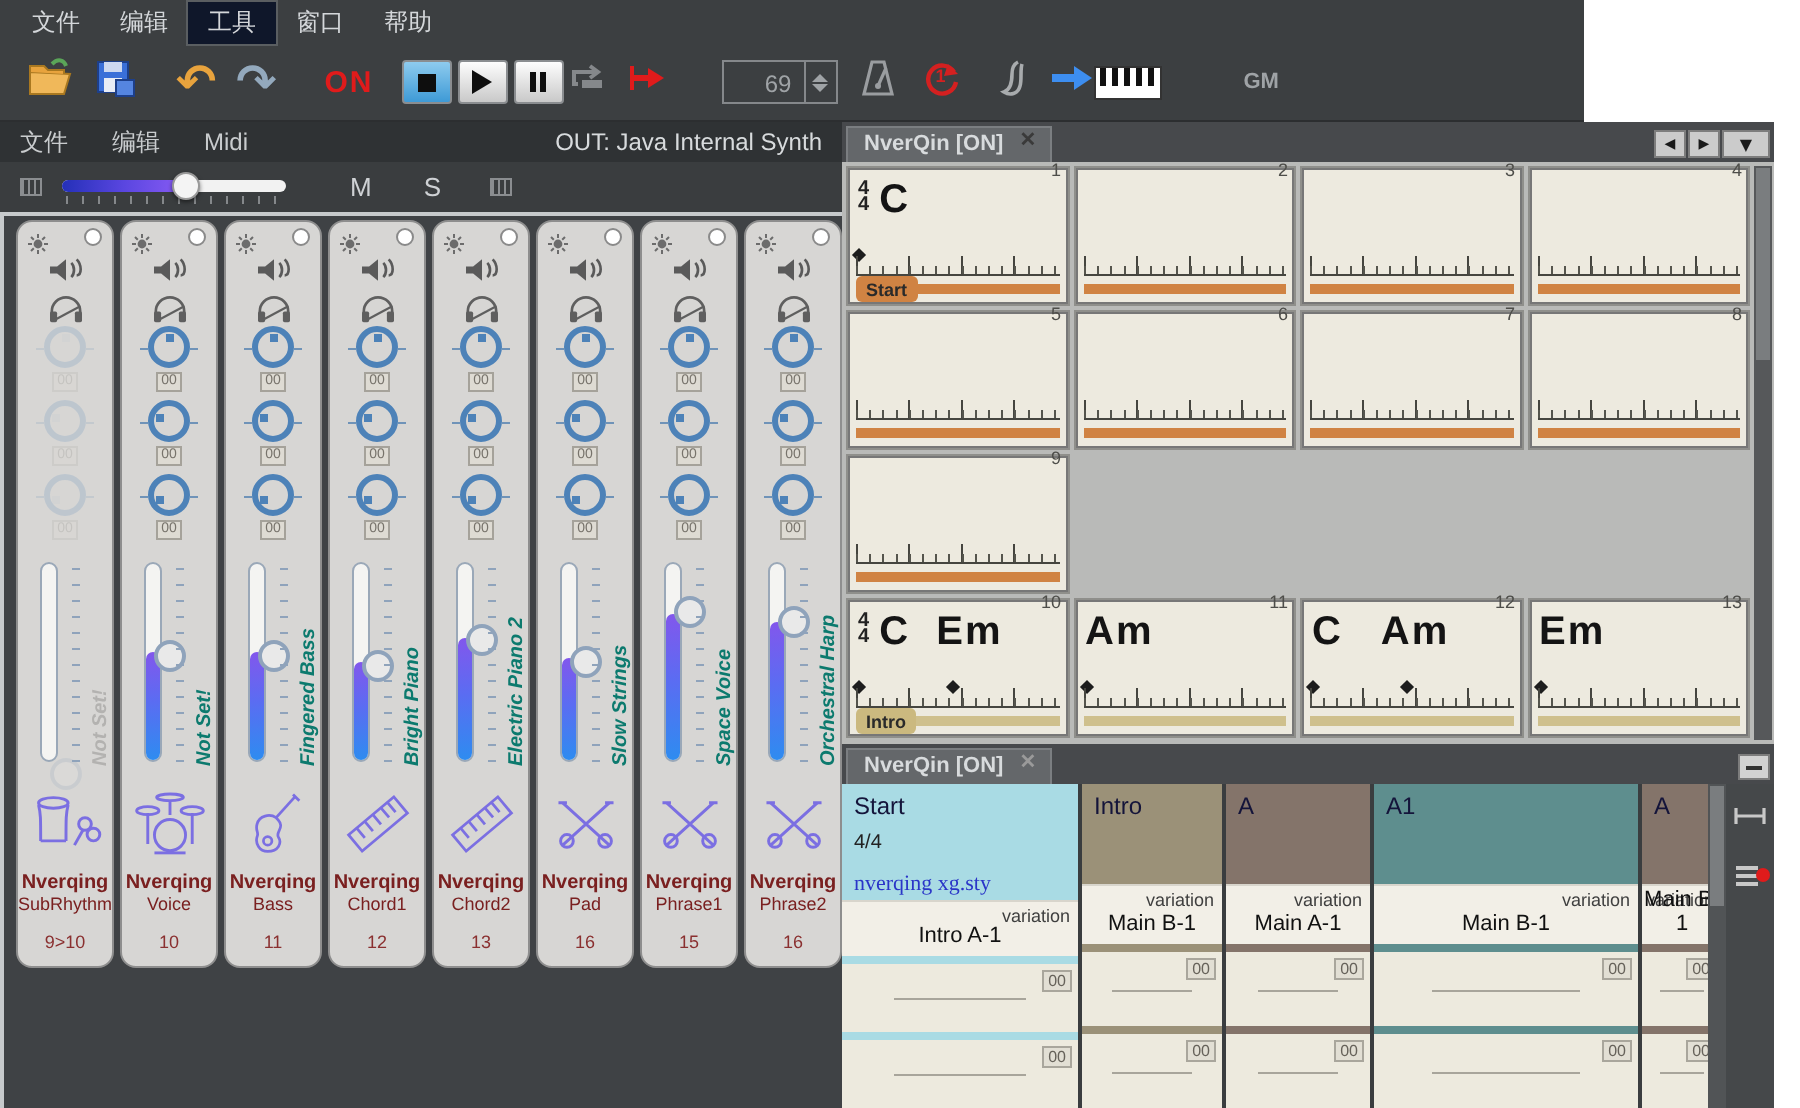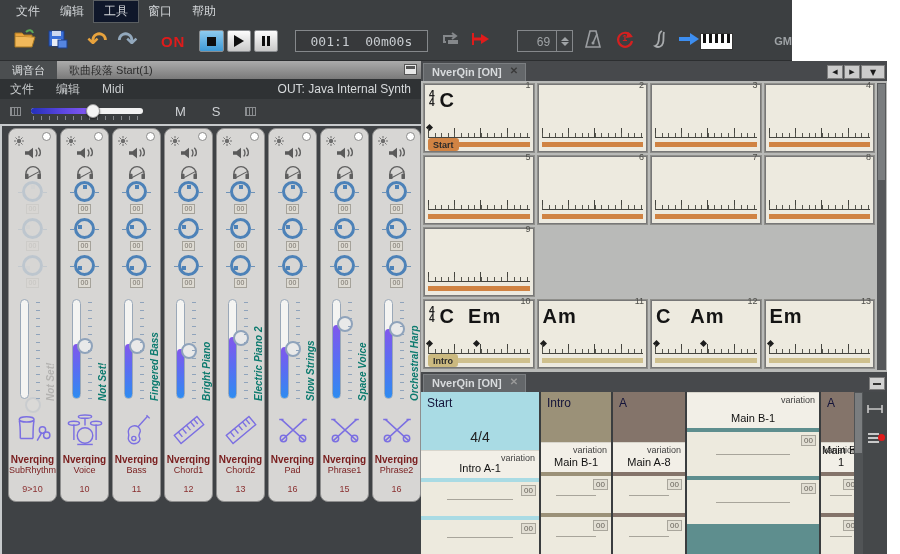--- a/index.html
+++ b/index.html
@@ -136,21 +136,21 @@
   .chip.oc { background:#d08343; } .chip.tc { background:#cbb97f; }
   .bm { position:absolute; width:5px; height:5px; background:#1d1d1d; transform:rotate(45deg); bottom:22px; }
   .vscroll { position:absolute; top:2px; right:1px; width:9px; bottom:2px; background:#56585a; }
   .vthumb { height:96px; background:#7a7d7f; margin:1px; }
 
   .scontent { flex:1; display:flex; background:#3a3d3f; position:relative; overflow:hidden; }
   .cols { display:flex; gap:2px; flex:1; overflow:hidden; }
   .col { display:flex; flex-direction:column; flex-shrink:0; }
   .col-head { height:58px; padding:4px 6px; font-size:12px; color:#14143a; }
   .col-head .t { font-size:12px; }
-  .col-head .m4 { margin-top:19px; font-size:14px; color:#222;text-align:center; }
+  .col-head .m4 { margin-top:6px; font-size:10px; color:#222; }
   .col-head .sf { margin-top:9px; font-size:11px; color:#2a35c8;font-family:Liberation Serif, serif; }
   .varcard { height:36px; background:#f2efe7; position:relative; border-top:1px solid #d8d5cc; }
   .varlabel { position:absolute; top:2px; right:4px; font-size:9px; color:#3f3f3f; }
   .varname { position:absolute; bottom:4px; left:0; right:0; text-align:center; font-size:11px; color:#111; }
   .paramcard { height:44px; background:#edeade; margin-top:4px; position:relative; }
   .pval { position:absolute; top:3px; right:3px; font-size:8px; color:#66625a; border:1px solid #a9a69c;
           background:#e2dfd4; padding:0 2px; line-height:9px; }
   .pline { position:absolute; top:50%; left:22%; right:22%; border-top:1px solid #a8a59b; }
   .sscroll { width:9px; background:#515456; } .sscroll .vthumb { height:60px; }
   .sicons { width:24px; background:#45484a; display:flex; flex-direction:column; align-items:center;
@@ -195,21 +195,20 @@
       </span>
     <span class="tbtn">
         <span class="tri"></span>
       </span>
     <span class="tbtn">
         <span class="pause">
           <i></i>
           <i></i>
         </span>
       </span>
-    <span class="timebox">001:1  00m00s</span>
     <span>
       <svg width="18" height="14" viewBox="0 0 18 14">
           <path d="M4 10 h-2 v-6 h12 M10 1 l4 3 -4 3" stroke="#85888b" fill="none" stroke-width="2"></path>
           <rect x="6" y="8" width="10" height="4" fill="#85888b"></rect>
         </svg>
     </span>
     <span style="margin-left:10px;">
       <svg width="20" height="18" viewBox="0 0 20 18">
           <path d="M3 15 L3 3" stroke="#e01b1b" stroke-width="2"></path>
           <path d="M3 9 h9" stroke="#e01b1b" stroke-width="3"></path>
@@ -250,25 +249,20 @@
           <path d="M12 1 L21 7 L12 13 Z" fill="#3d8ef0"></path>
         </svg>
     </span>
     <span class="kbicon"></span>
     <span class="gm">GM</span>
   </div>
 
   <div class="main">
 
     <div class="left">
-      <div class="tabbar">
-        <span class="tab-on">调音台</span>
-        <span class="tab-off">歌曲段落 Start(1)</span>
-        <span class="winbtn"></span>
-      </div>
       <div class="mixmenu">
         <span>文件</span>
         <span>编辑</span>
         <span>Midi</span>
         <span class="out">OUT: Java Internal Synth</span>
       </div>
       <div class="masterrow">
         <span class="mm-icon"></span>
         <span class="mslider">
           <span class="mtrack"></span>
@@ -937,32 +931,35 @@
                   <span class="pval">00</span>
                   <span class="pline"></span>
                 </div>
             </div>
             <div class="col" style="width: 72px; background: rgb(132, 116, 106);">
               <div class="col-head">
                   <div class="t">A</div>
                 </div>
               <div class="varcard">
                   <span class="varlabel">variation</span>
-                  <span class="varname">Main A-8</span>
+                  <span class="varname">Main A-1</span>
                 </div>
               <div class="paramcard">
                   <span class="pval">00</span>
                   <span class="pline"></span>
                 </div>
               <div class="paramcard">
                   <span class="pval">00</span>
                   <span class="pline"></span>
                 </div>
             </div>
             <div class="col" style="width: 132px; background: rgb(94, 142, 142);">
+              <div class="col-head">
+                  <div class="t">A1</div>
+                </div>
               <div class="varcard">
                   <span class="varlabel">variation</span>
                   <span class="varname">Main B-1</span>
                 </div>
               <div class="paramcard">
                   <span class="pval">00</span>
                   <span class="pline"></span>
                 </div>
               <div class="paramcard">
                   <span class="pval">00</span>

